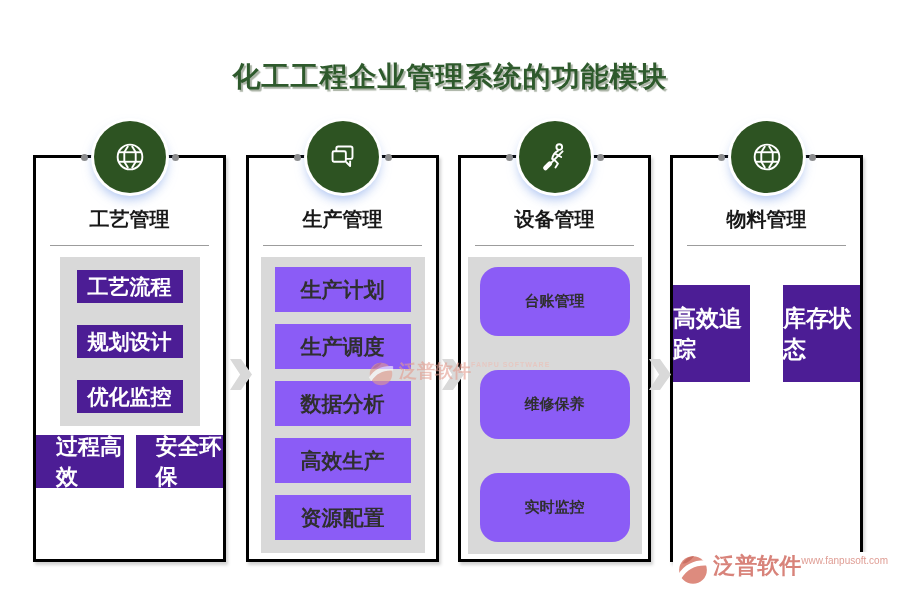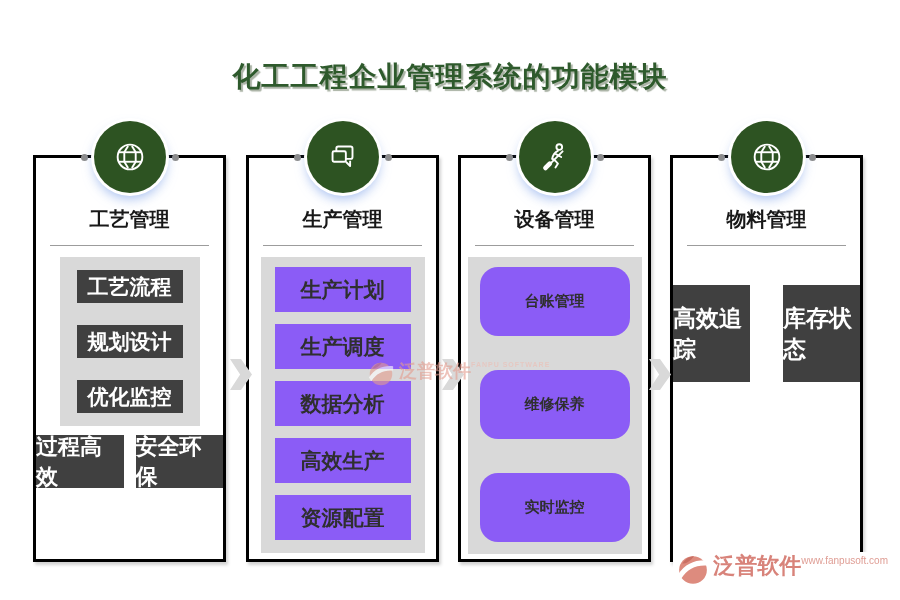--- a/index.html
+++ b/index.html
@@ -27,24 +27,24 @@
   .col-title { margin-top:48px; text-align:center; font-size:20px; font-weight:bold;
     color:#181818; line-height:26px; }
   .divider { width:calc(100% - 28px); height:1px; background:#9c9c9c; margin:13px auto 0; }
 
   .panel { background:#d9d9d9; margin:11px auto 0; display:flex; flex-direction:column;
     align-items:center; }
   .panel.p1 { width:140px; padding:13px 0; gap:22px; }
   .panel.p2 { width:164px; padding:10px 0 13px; gap:12px; }
   .panel.p3 { width:174px; padding:10px 0 12px; gap:34px; }
 
-  .btn-green { background:#404040; color:#fff; font-weight:bold; display:flex;
+  .btn-green { background:#4c1d95; color:#fff; font-weight:bold; display:flex;
     align-items:center; justify-content:center; }
   .btn-green.sm { width:106px; height:33px; font-size:21px; }
-  .btn-green.md { width:140px; height:53px; font-size:22px; }
+  .btn-green.md { width:140px; height:53px; font-size:22px;padding-left:20px; }
   .btn-green.xl { width:156px; height:97px; font-size:23px; }
 
   .box-white { background:#8b5cf6; color:#2f2f2f; font-weight:bold; display:flex;
     align-items:center; justify-content:center; }
   .box-white.b2 { width:136px; height:45px; font-size:21px; }
   .box-white.b3 { width:150px; height:69px; font-size:15px;border-radius:18px; }
 
   .stack { display:flex; flex-direction:row; align-items:center; }
   .stack.s1 { margin-top:9px; gap:12px; }
   .stack.s4 { margin-top:39px; gap:33px; }

